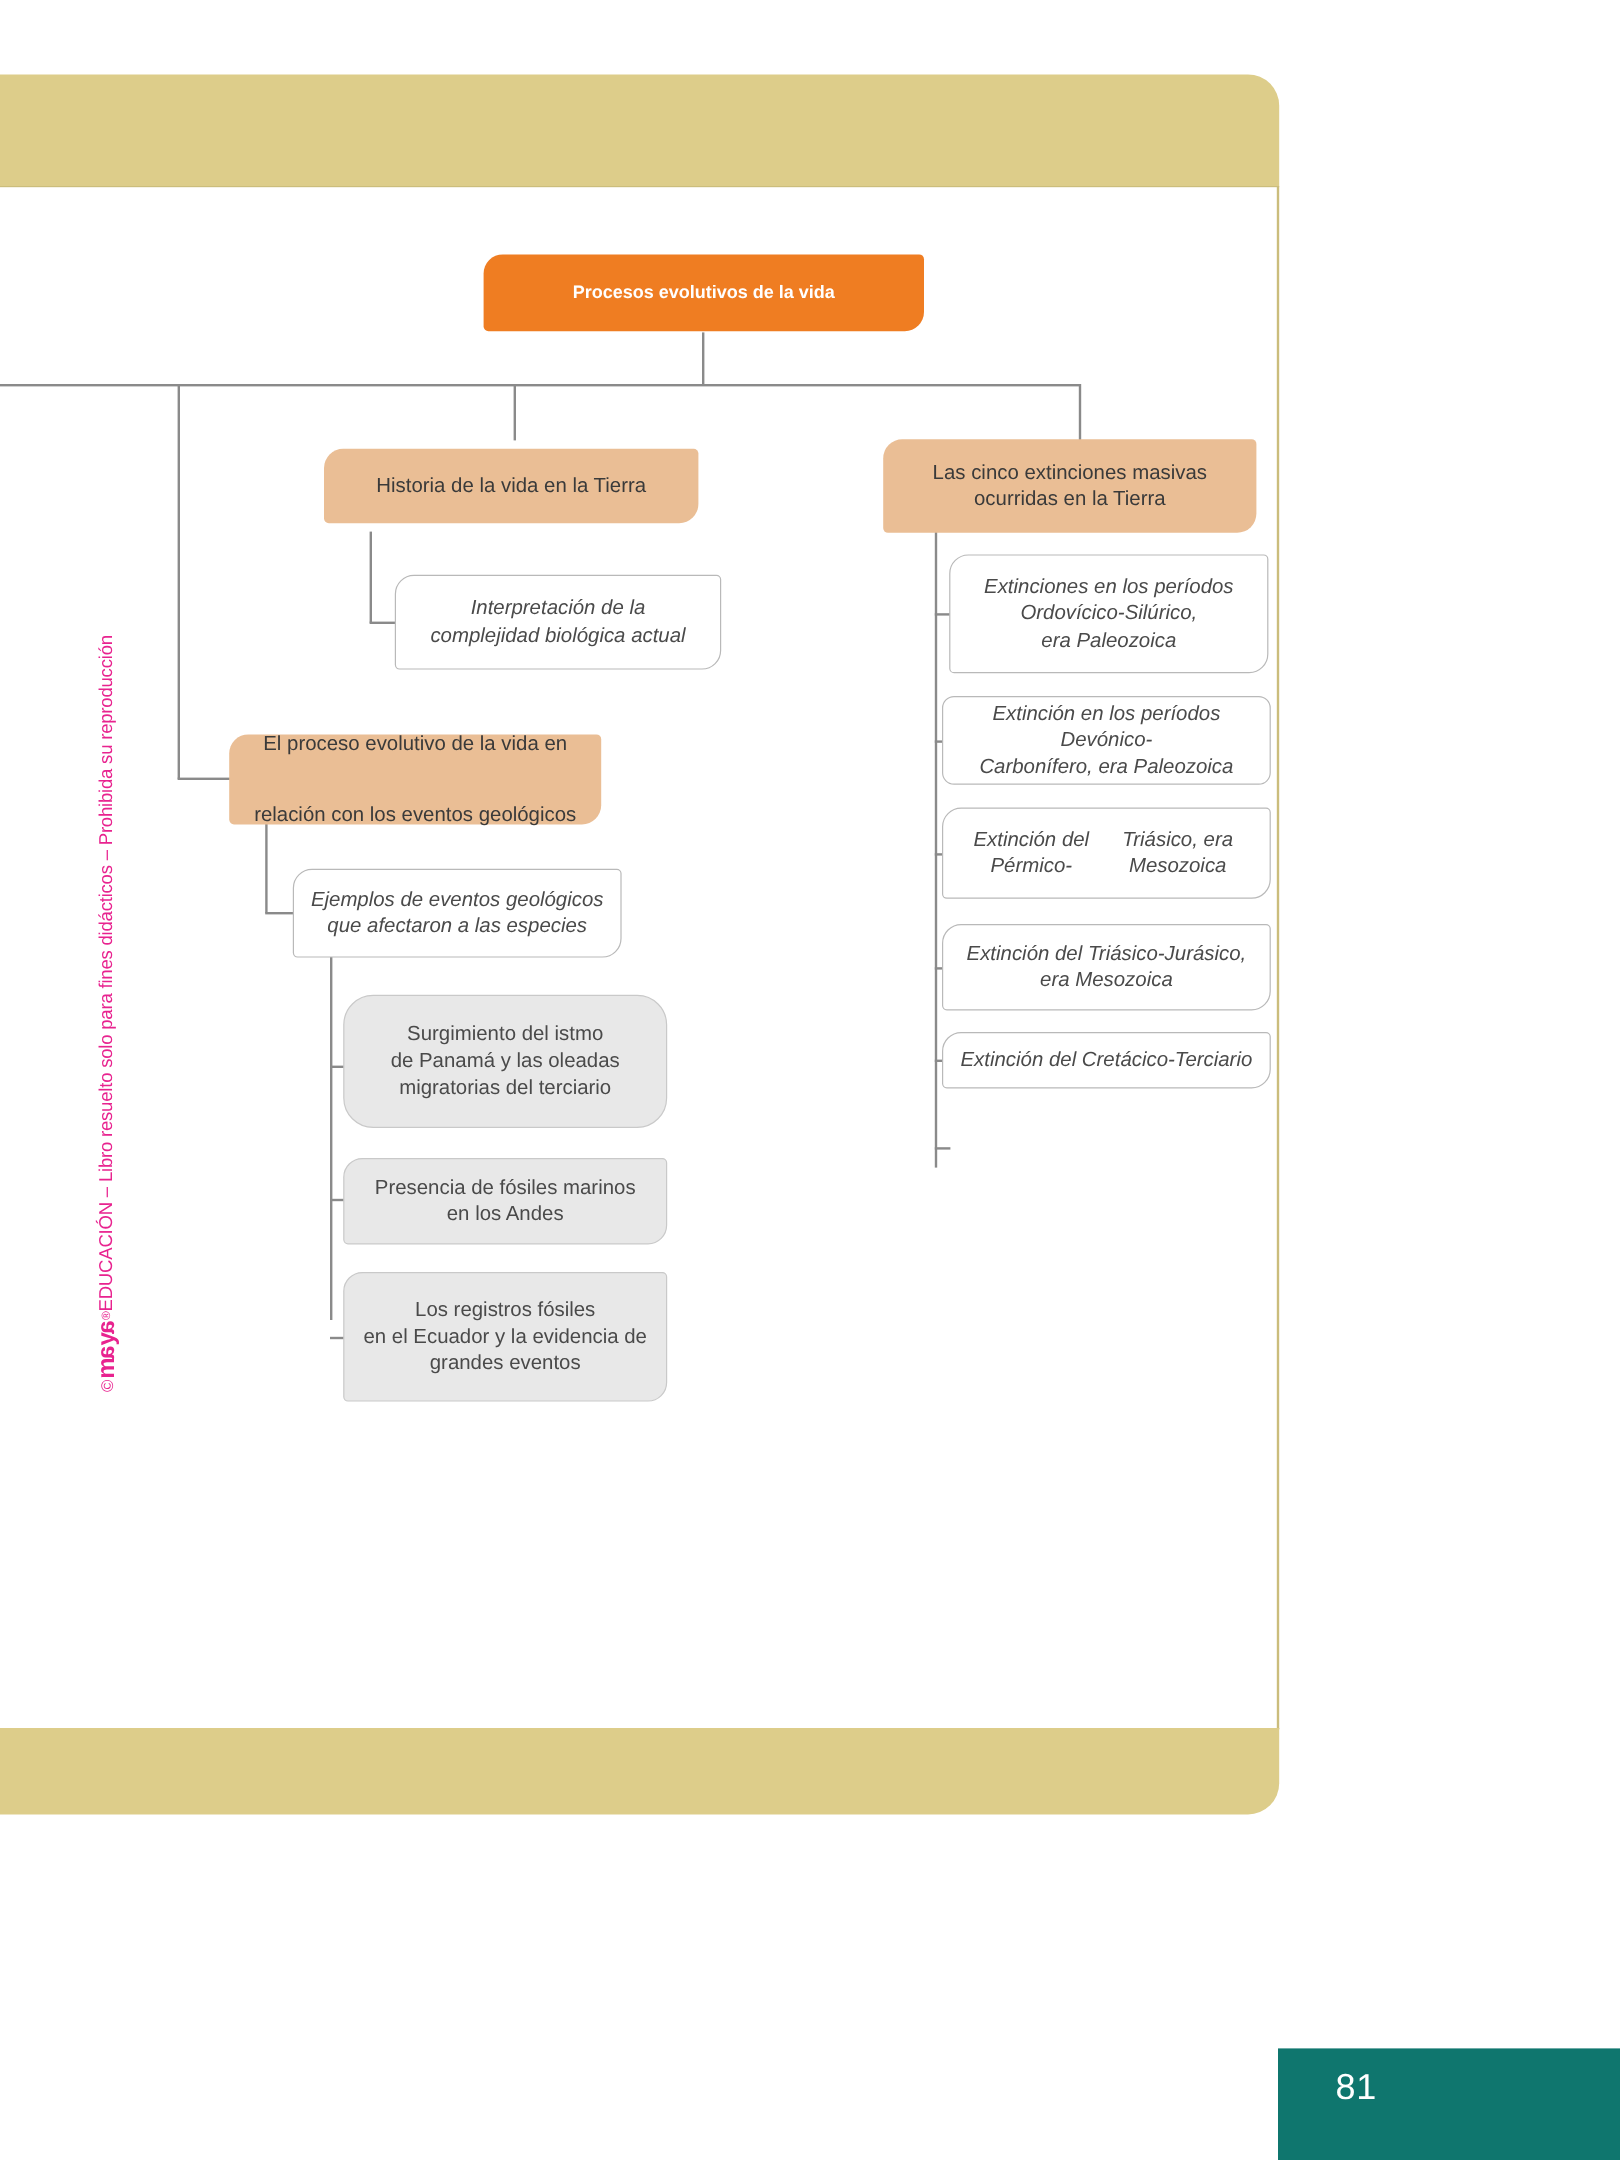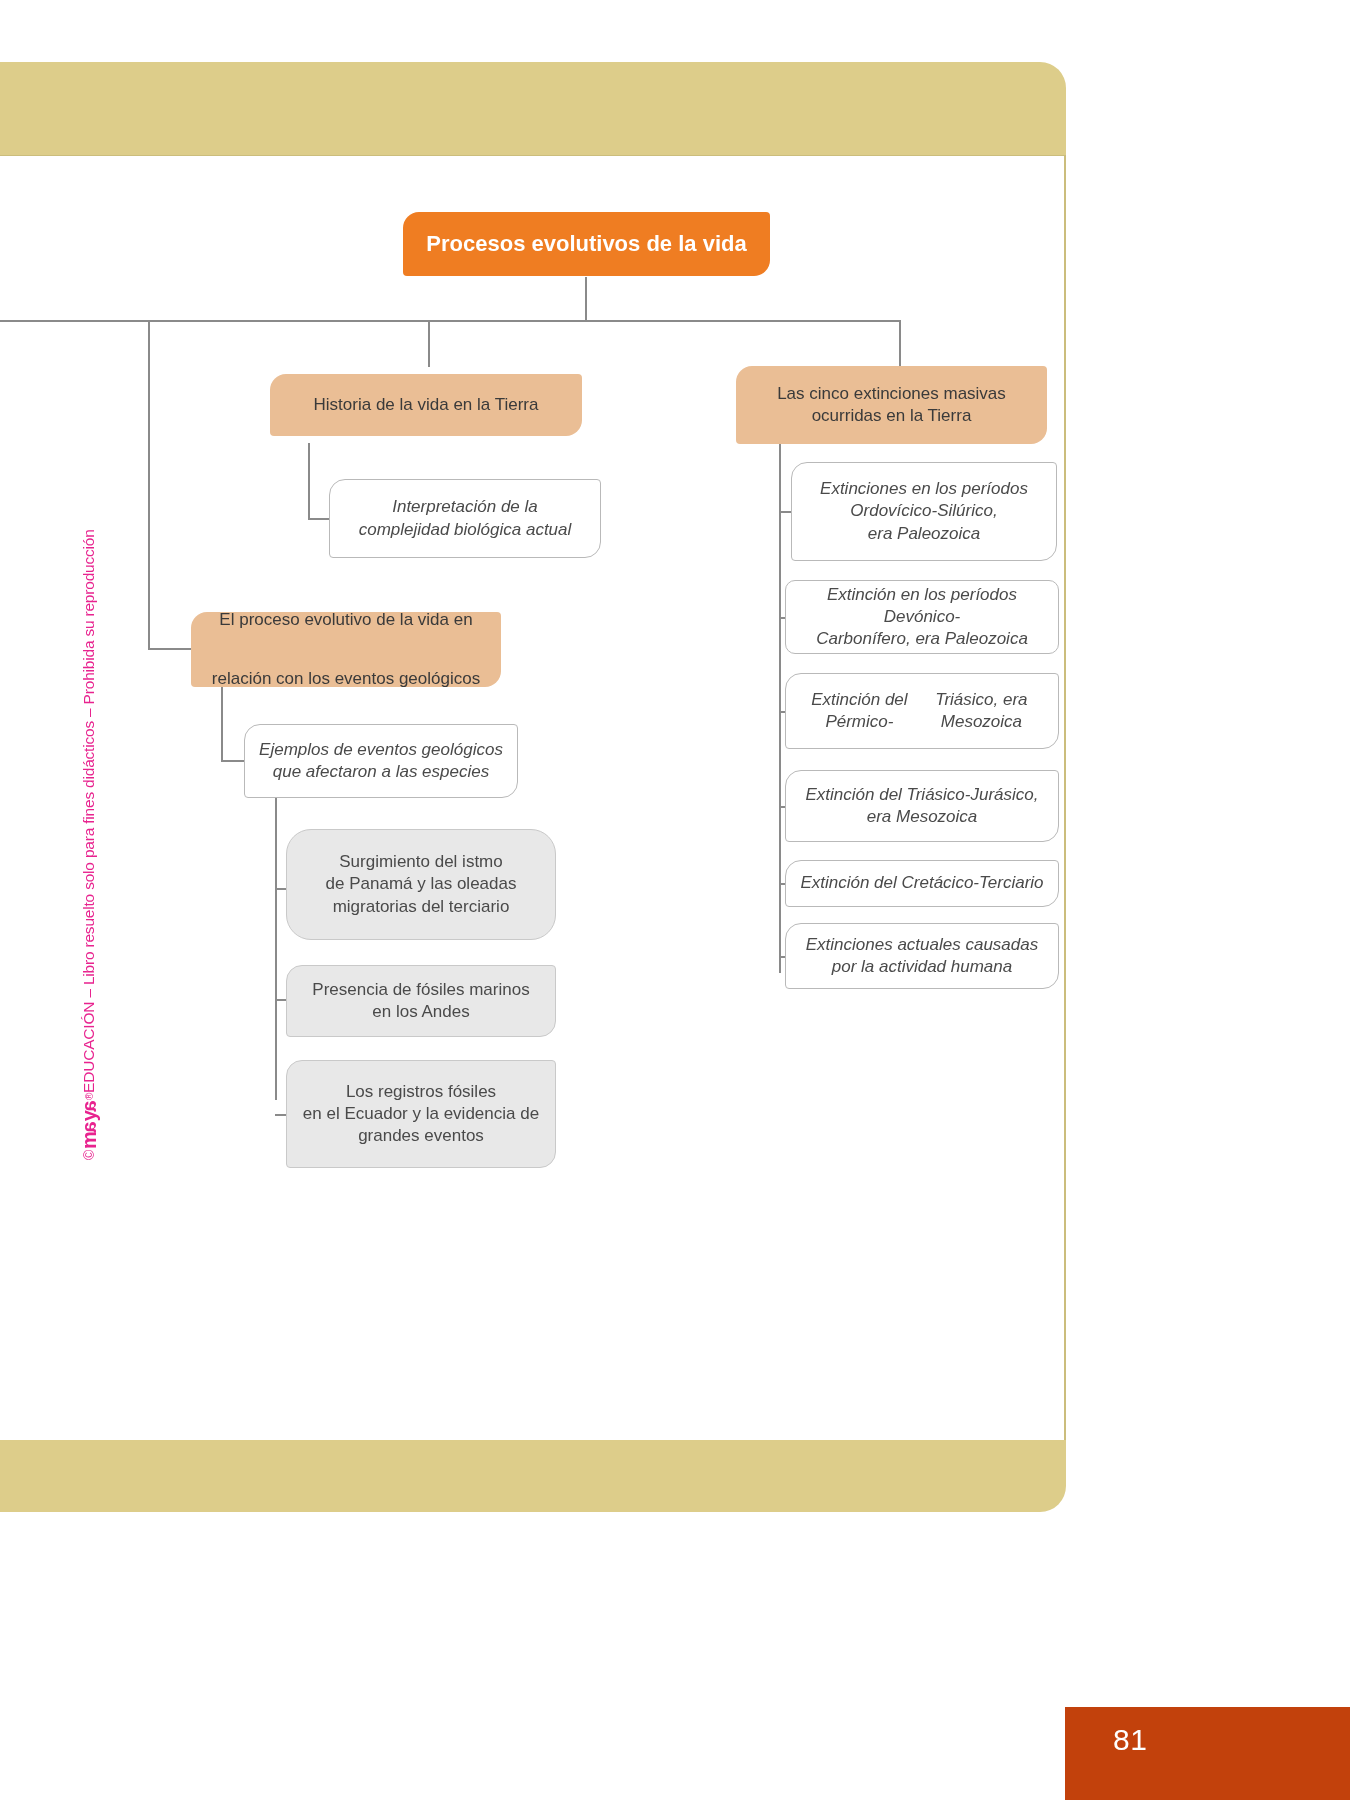--- a/index.html
+++ b/index.html
@@ -24,21 +24,21 @@
   }
   .content-frame {
     position: absolute; left: 0; top: 155px; width: 1066px; height: 1286px;
     background: #ffffff;
     border-right: 2px solid #cbbd7c;
     border-top: 1px solid #cbbd7c;
     border-bottom: 1px solid #cbbd7c;
   }
   .page-number-chip {
     position: absolute; right: 0; top: 1707px; width: 285px; height: 93px;
-    background: #c2410c;
+    background: #0f766e;
   }
   .page-number-chip span {
     position: absolute; left: 48px; top: 16px;
     color: #ffffff; font-size: 30px; letter-spacing: 0.5px;
     font-family: "Liberation Sans", sans-serif;
   }
 
   
   .copyright-strip {
     position: absolute;
@@ -65,21 +65,21 @@
   
   #diagram { position: absolute; left:0; top:0; width: 1066px; height: 1800px; }
   .line { position: absolute; background: #8a8a8a; }
   .line.h { height: 1.6px; }
   .line.v { width: 1.6px; }
 
   .node { position: absolute; display: flex; align-items: center; justify-content: center;
           text-align: center; padding: 6px 14px; line-height: 1.3; }
 
   .node.root {
-    background: #ef7d22; color:#ffffff; font-weight: bold; font-size: 22px;
+    background: #ef7d22; color:#ffffff; font-weight: bold; font-size: 15px;
     border-radius: 16px 4px 16px 4px;
   }
   .node.level1 {
     background: #eabe95; color:#3a3a3a; font-size: 17px;
     border-radius: 16px 4px 16px 4px;
   }
   .node.white {
     background: #ffffff; color:#4a4a4a; font-size: 17px;
     border: 1.4px solid #b9b9b9;
     border-radius: 16px 4px 16px 4px;
@@ -207,19 +207,15 @@
 
     <div class="node white" style="left:785px; top:770px; width:274px; height:72px; flex-direction:column;">
       <span>Extinción del Triásico-Jurásico,</span>
       <span>era Mesozoica</span>
     </div>
 
     <div class="node white" style="left:785px; top:860px; width:274px; height:47px;">
       <span>Extinción del Cretácico-Terciario</span>
     </div>
 
-    <div class="node white" style="left:785px; top:923px; width:274px; height:66px; flex-direction:column;">
-      <span>Extinciones actuales causadas</span>
-      <span>por la actividad humana</span>
-    </div>
 
   </div>
 </div>
 
 </body></html>

